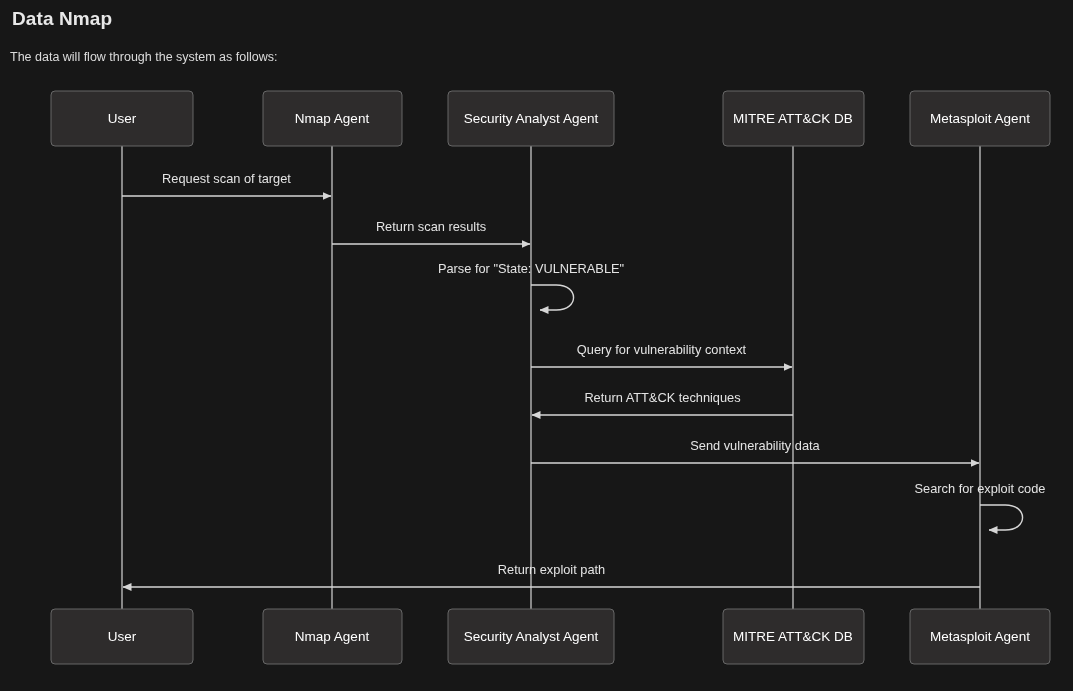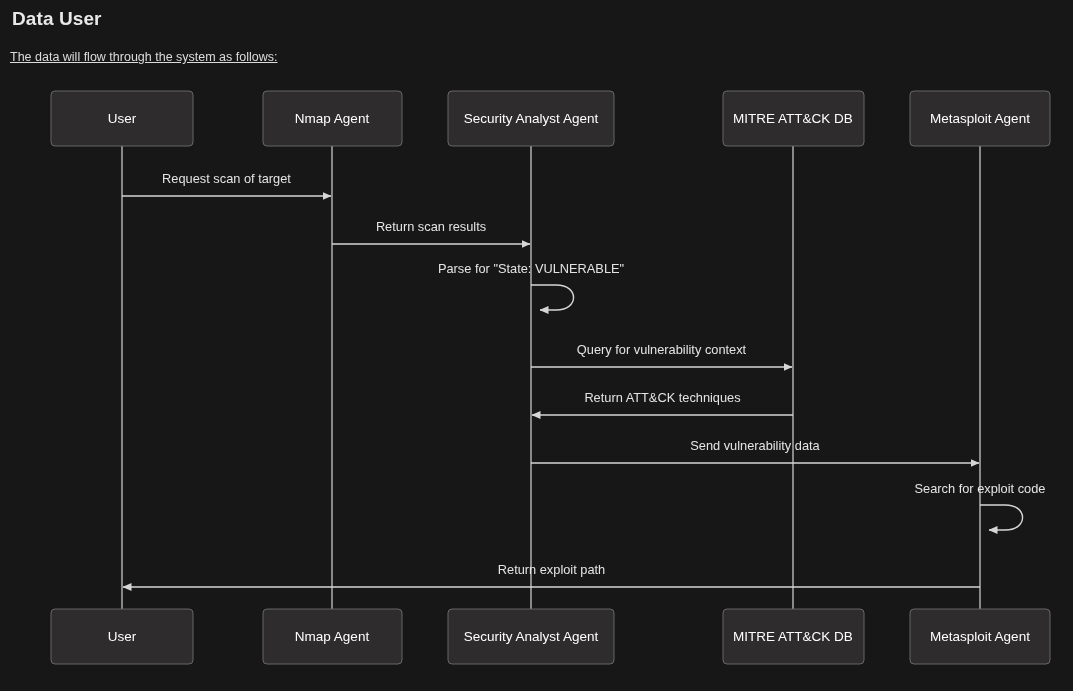--- a/index.html
+++ b/index.html
@@ -12,21 +12,21 @@
     overflow:hidden;
     position:relative;
   }
   #page-title{
     position:absolute;left:12px;top:8px;
     font-size:19px;font-weight:bold;color:#e8e8e8;
     letter-spacing:.1px;
   }
   #page-subtitle{
     position:absolute;left:10px;top:50px;
-    font-size:12.5px;color:#dcdcdc;font-weight:normal;text-decoration:underline;
+    font-size:12.5px;color:#dcdcdc;font-weight:normal;
   }
   #diagram-wrap{
     position:absolute;left:0;top:72px;width:1073px;height:619px;
   }
   svg#sequence-diagram{display:block;}
   .actor-box-rect{
     fill:#2e2c2c;stroke:#676767;stroke-width:1;
   }
   .actor-label{
     fill:#ffffff;font-family:"Liberation Sans","DejaVu Sans",sans-serif;
@@ -42,21 +42,21 @@
     stroke:#d6d6d6;stroke-width:1.4;fill:none;
   }
   .msg-label{
     fill:#e4e4e4;font-family:"Liberation Sans","DejaVu Sans",sans-serif;
     font-size:12.8px;text-anchor:middle;
   }
 </style>
 </head>
 <body>
 
-<div id="page-title">Data User</div>
+<div id="page-title">Data Nmap</div>
 <div id="page-subtitle">The data will flow through the system as follows:</div>
 
 <div id="diagram-wrap">
   <svg id="sequence-diagram" width="1073" height="619" viewBox="0 0 1073 619">
     <defs>
       <marker id="arrowhead-right" markerWidth="9" markerHeight="8" refX="8.5" refY="4" orient="auto" markerUnits="userSpaceOnUse">
         <path d="M0,0 L9,4 L0,8 z" fill="#d6d6d6"></path>
       </marker>
       <marker id="arrowhead-left" markerWidth="9" markerHeight="8" refX="8.5" refY="4" orient="auto" markerUnits="userSpaceOnUse">
         <path d="M0,0 L9,4 L0,8 z" fill="#d6d6d6"></path>

